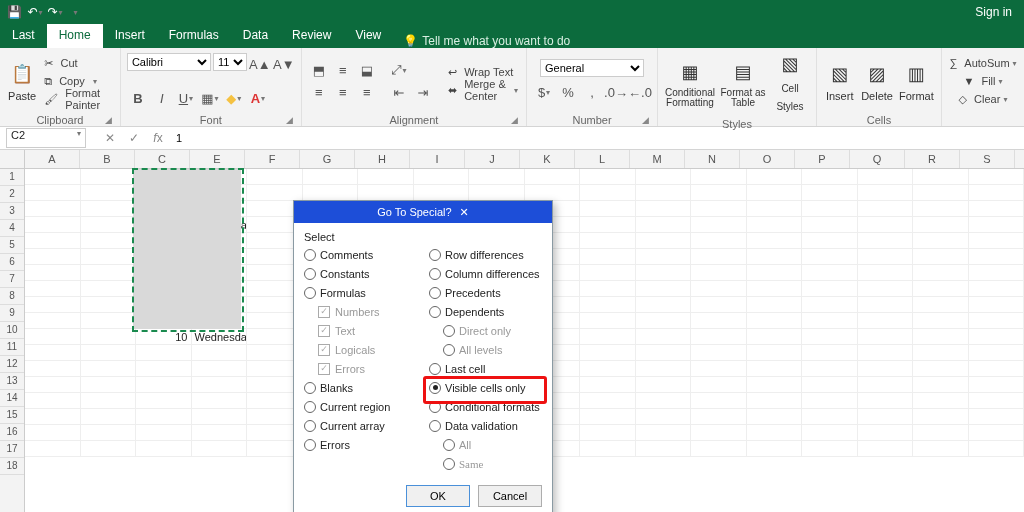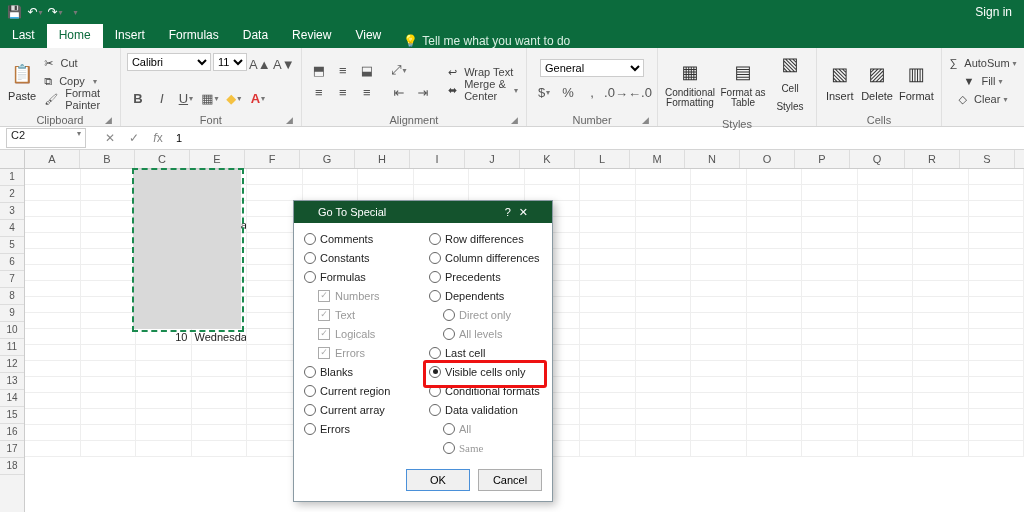--- a/index.html
+++ b/index.html
@@ -37,21 +37,21 @@
 .cols{flex:1;overflow:hidden}
 .colhdrs{display:flex;background:#f3f3f3;border-bottom:1px solid #ccc;height:18px}
 .colhdr{width:54px;border-right:1px solid #ddd;text-align:center;font-size:11px;color:#555;line-height:18px}
 .cells{position:relative}
 .row{display:flex;height:16px}
 .cell{width:54px;border-right:1px solid #eee;border-bottom:1px solid #eee;font-size:11px;padding:0 3px;line-height:16px;overflow:hidden;white-space:nowrap}
 .cell.num{text-align:right}
 .selection{position:absolute;border:2px dashed #1a8a4f;pointer-events:none}
 .sel-fill{position:absolute;background:#d9d9d9;pointer-events:none}
 .dialog{position:absolute;left:293px;top:200px;width:258px;background:#fff;border:1px solid #8a9aa3;box-shadow:3px 3px 8px rgba(0,0,0,.25);font-size:11px;z-index:50}
-.dlg-title{background:#14532d;color:#fff;height:22px;display:flex;align-items:center;padding:0 24px;justify-content:space-between}
+.dlg-title{background:#1d4ed8;color:#fff;height:22px;display:flex;align-items:center;padding:0 8px;justify-content:center}
 .dlg-title .tbtns{display:flex;gap:8px}
 .dlg-body{padding:8px 10px 6px}
 .dlg-cols{display:flex;gap:12px}
 .dlg-col{flex:1;display:flex;flex-direction:column;gap:4px}
 .radio{display:flex;align-items:center;gap:4px;color:#222;height:15px}
 .radio.gray{color:#999}
 .radio .dot{width:10px;height:10px;border:1px solid #666;border-radius:50%;display:inline-flex;align-items:center;justify-content:center}
 .radio.sel .dot::after{content:"";width:5px;height:5px;background:#222;border-radius:50%}
 .chk{display:flex;align-items:center;gap:5px;color:#999;padding-left:14px;height:15px}
 .chk .box{width:10px;height:10px;border:1px solid #aaa;display:inline-flex;align-items:center;justify-content:center;font-size:9px;color:#aaa;line-height:9px}
@@ -649,20 +649,21 @@
 
 <div class="dialog">
   <div class="dlg-title">
     <span>Go To Special</span>
     <span class="tbtns">
       <span>?</span>
       <span>✕</span>
     </span>
   </div>
   <div class="dlg-body">
+    <div style="margin-bottom:4px">Select</div>
     <div class="dlg-cols">
       <div class="dlg-col" id="dlg-left">
           <div class="radio">
             <span class="dot"></span>
             <span>Comments</span>
           </div>
           <div class="radio">
             <span class="dot"></span>
             <span>Constants</span>
           </div>

